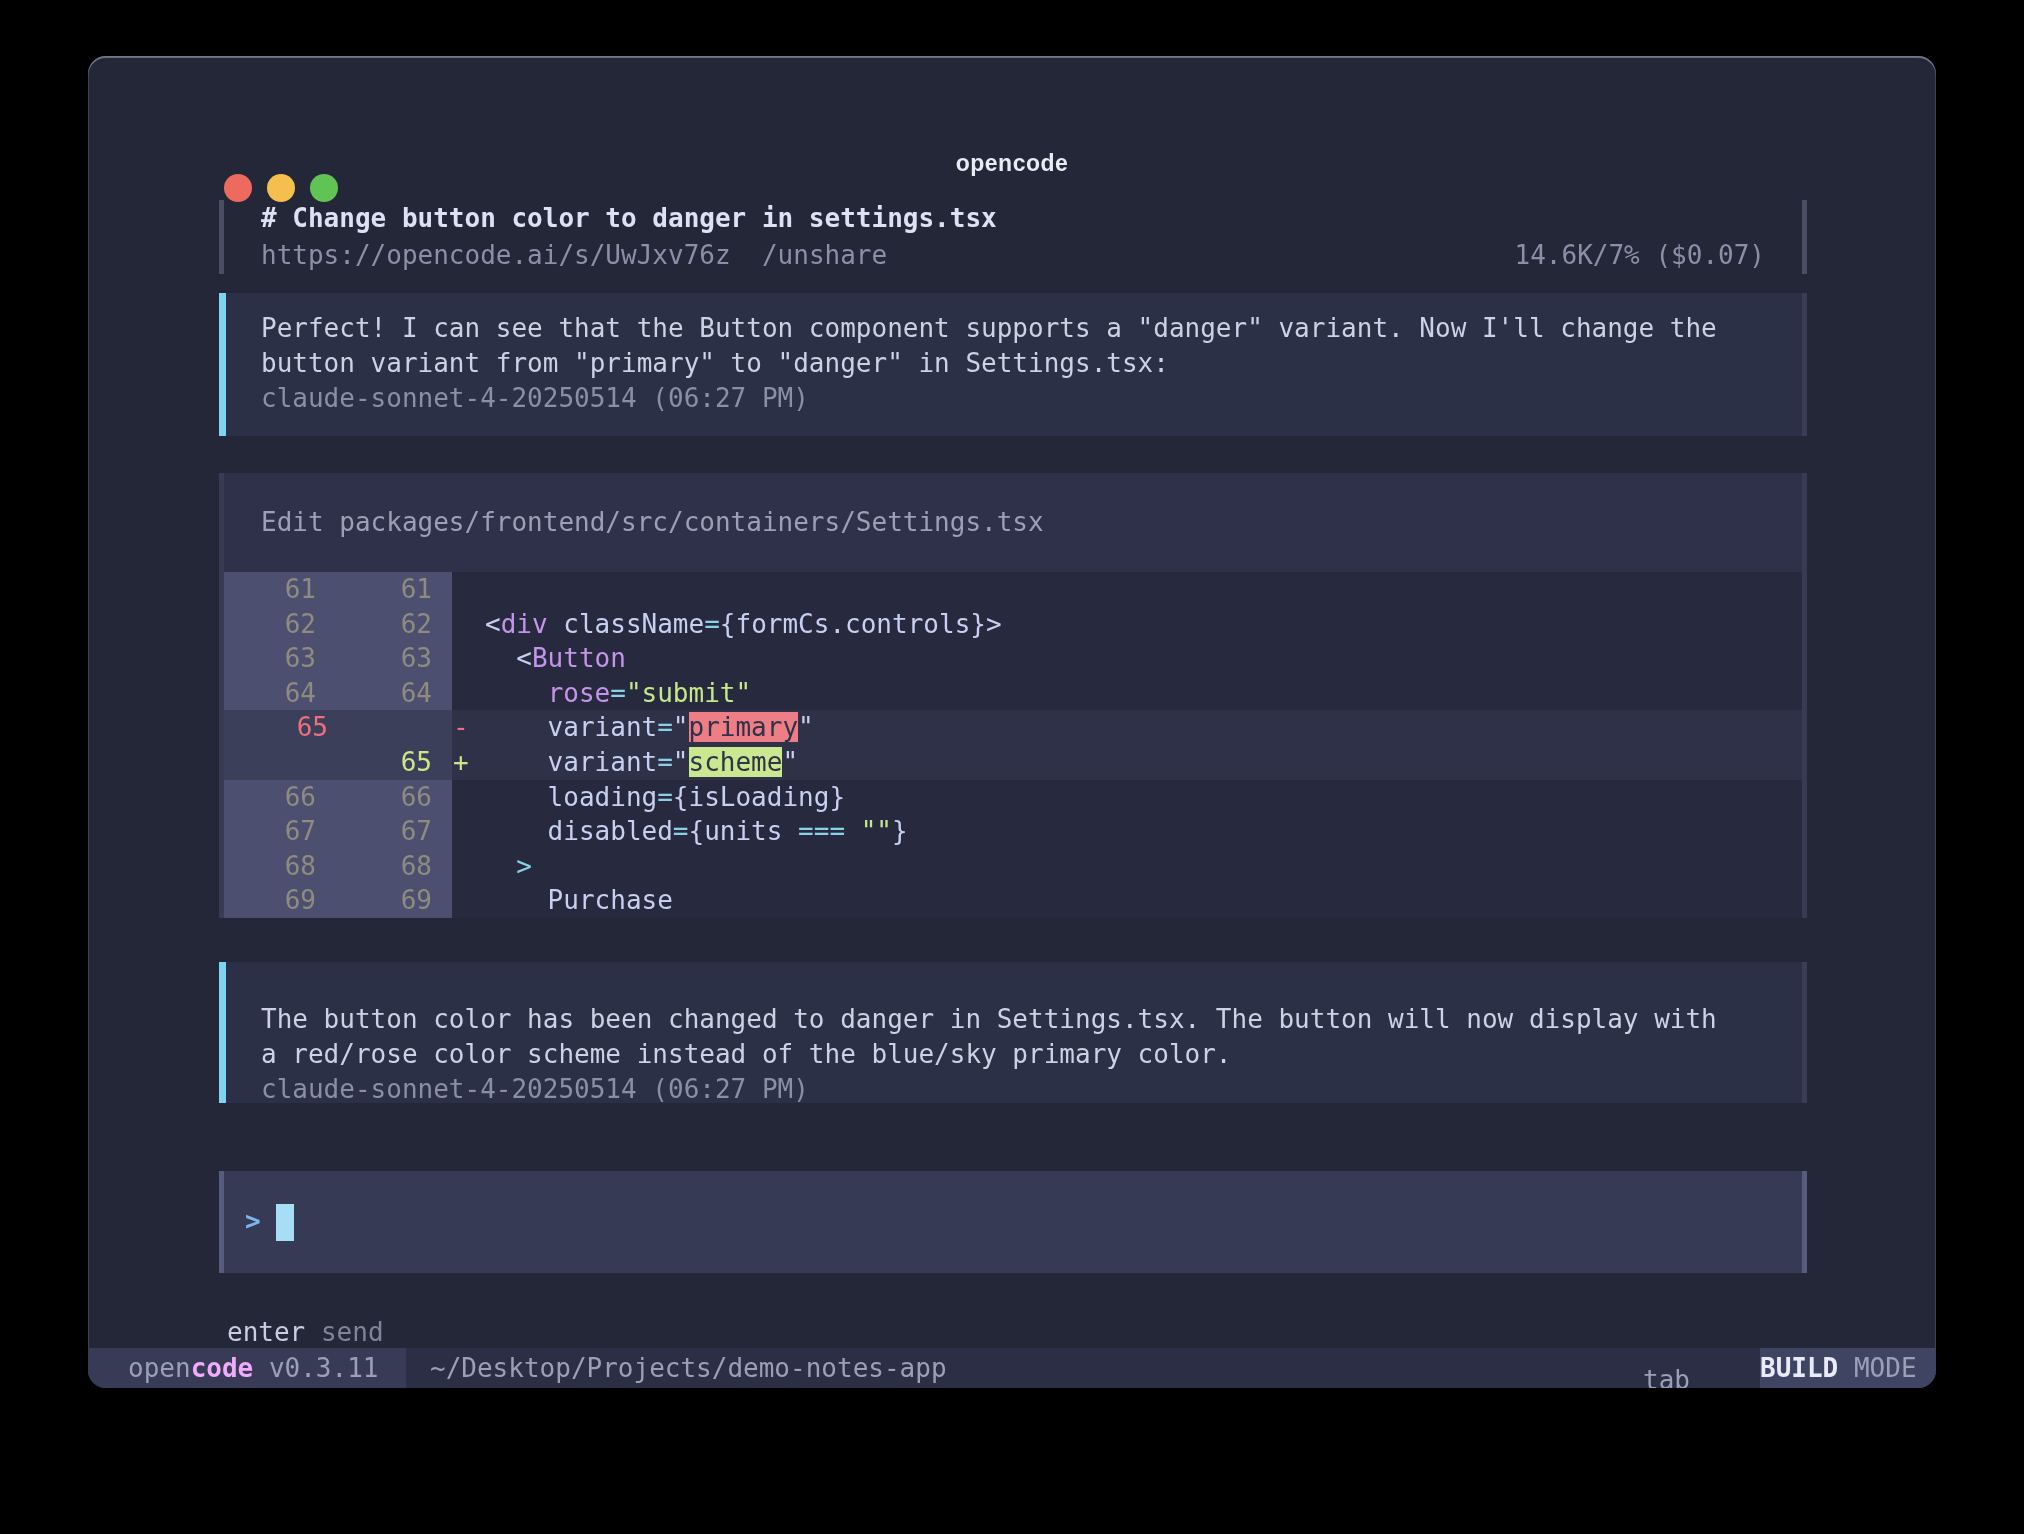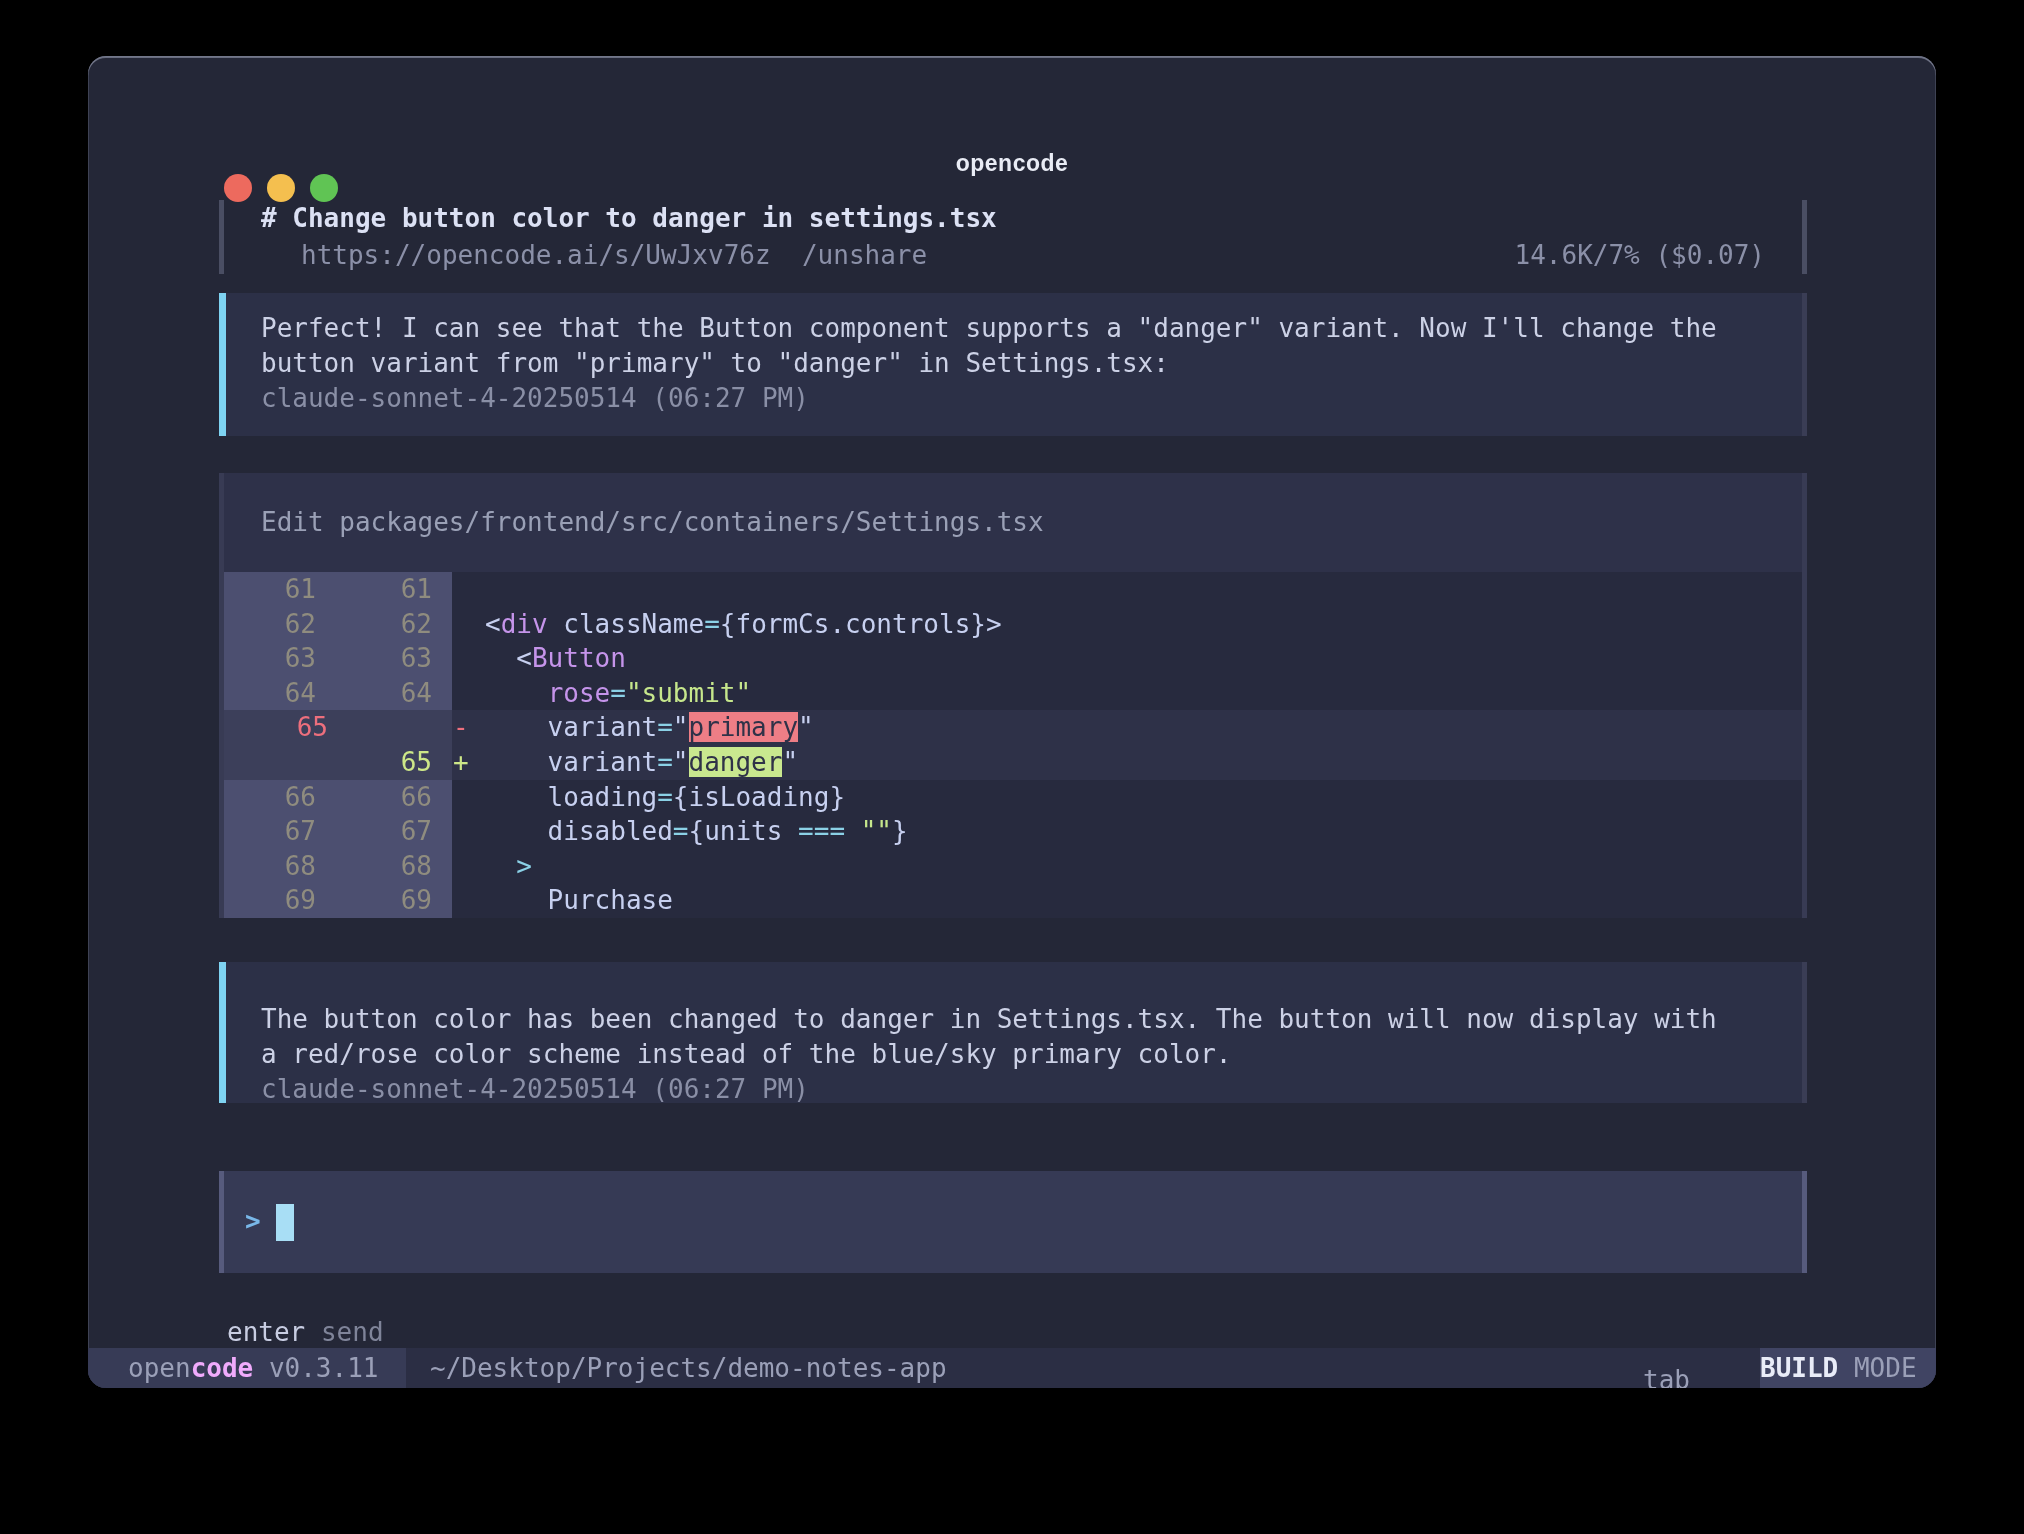--- a/index.html
+++ b/index.html
@@ -29,21 +29,21 @@
   .blk{position:absolute;left:131px;width:1588px;}
 
   .rail{position:absolute;top:0;bottom:0;width:5px;}
 
   
   #session{top:144px;height:74px;}
   #session .rail-l{left:0;background:#4a4e63;}
   #session .rail-r{right:0;background:#4a4e63;}
   #session .line{position:absolute;left:42px;right:42px;height:36px;line-height:36px;white-space:pre;}
   #session .t1{top:0;font-weight:bold;color:#dce1f4;}
-  #session .t2{top:37px;color:#8b90a8;margin-left:40px;}
+  #session .t2{top:37px;color:#8b90a8;}
   #session .usage{position:absolute;right:0;top:0;color:#8b90a8;}
 
   
   .msg{background:#2c3047;}
   .msg .bar{position:absolute;left:0;top:0;bottom:0;width:7px;background:#7ed3f2;}
   .msg .rail-r{right:0;background:#3a3d55;}
   .msg .content{position:absolute;left:42px;right:30px;white-space:pre-wrap;line-height:35px;color:#ccd1e6;}
   .msg .meta{color:#8a8fa6;}
   #msg1{top:237px;height:143px;}
   #msg1 .content{top:18px;}
@@ -163,21 +163,21 @@
     <span class="g1">65</span>
     <span class="g2"></span>
     <span class="marker">-</span>
     <span class="codeln"><span class="seg-fg">    variant</span><span class="seg-cyan">=</span><span class="seg-fg">"</span><span class="seg-delw">primary</span><span class="seg-fg">"</span></span>
   </div>
           <div class="drow mono chg add">
     <div class="gbg"></div>
     <span class="g1"></span>
     <span class="g2">65</span>
     <span class="marker">+</span>
-    <span class="codeln"><span class="seg-fg">    variant</span><span class="seg-cyan">=</span><span class="seg-fg">"</span><span class="seg-addw">danger</span><span class="seg-fg">"</span></span>
+    <span class="codeln"><span class="seg-fg">    variant</span><span class="seg-cyan">=</span><span class="seg-fg">"</span><span class="seg-addw">scheme</span><span class="seg-fg">"</span></span>
   </div>
           <div class="drow mono">
     <div class="gbg"></div>
     <span class="g1">66</span>
     <span class="g2">66</span>
     <span class="marker"></span>
     <span class="codeln"><span class="seg-fg">    loading</span><span class="seg-cyan">=</span><span class="seg-fg">{isLoading}</span></span>
   </div>
           <div class="drow mono">
     <div class="gbg"></div>

